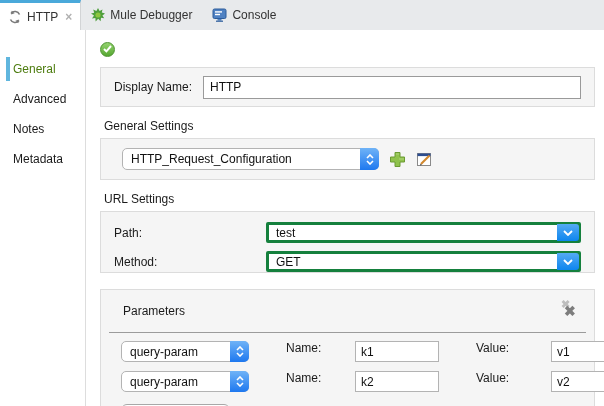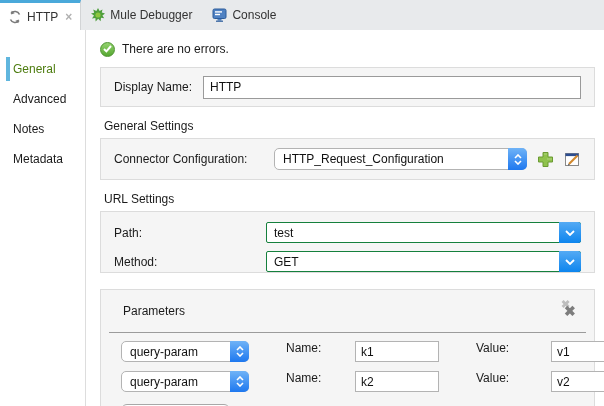--- a/index.html
+++ b/index.html
@@ -37,21 +37,21 @@
   .field-label-wide { width:152px; flex:none; }
 
   
   .mac-select { position:relative; height:22px; background:#fff; border:1px solid #b3b3b3; border-radius:5px; display:flex; align-items:center; padding-left:8px; color:#111; }
   .mac-select .cap { position:absolute; right:-1px; top:-1px; bottom:-1px; width:19px; border-radius:0 5px 5px 0; background:linear-gradient(#6fb3f7,#1e78ef); display:flex; flex-direction:column; align-items:center; justify-content:center; gap:1px; }
 
   .icon-btn { margin-left:10px; cursor:pointer; display:flex; align-items:center; }
 
   .url-box { height:62px; padding:10px 13px 0 13px; }
   .url-row { display:flex; align-items:center; margin-bottom:8px; }
-  .combo { position:relative; flex:1; height:21px; background:#fff; border:1px solid #15803d; border-radius:2px; display:flex; align-items:center; padding-left:7px; color:#111; }
+  .combo { position:relative; flex:1; height:21px; background:#fff; border:3px solid #15803d; border-radius:2px; display:flex; align-items:center; padding-left:7px; color:#111; }
   .combo .cap { position:absolute; right:-1px; top:-1px; bottom:-1px; width:22px; border-radius:0 3px 3px 0; background:linear-gradient(#54aaf4,#0d85ee); display:flex; align-items:center; justify-content:center; }
 
   
   .param-box { margin-top:16px; height:150px; padding:0 6px; }
   .param-head { display:flex; align-items:center; justify-content:space-between; height:42px; padding:0 8px 0 16px; }
   .clear-all { position:relative; width:20px; height:20px; cursor:pointer; }
   .clear-all .x-small { position:absolute; left:1px; top:-3px; color:#bdbdbd; font-size:11px; font-weight:bold; }
   .clear-all .x-big { position:absolute; left:4px; top:2px; color:#7d7d7d; font-size:14px; font-weight:bold; }
   .param-sep { border-top:1px solid #9b9b9b; margin:0 2px; }
   .param-rows { padding:8px 0 0 14px; }
@@ -115,31 +115,29 @@
     </div>
 
     <div class="content">
 
       <div class="status-row">
         <span class="check-badge">
           <svg width="9" height="8" viewBox="0 0 9 8">
               <polyline points="1,4 3.4,6.4 8,1" fill="none" stroke="#fff" stroke-width="2"></polyline>
             </svg>
         </span>
-        <span>There are no errors.</span>
       </div>
 
       <div class="box dn-box">
         <span>Display Name:</span>
         <input class="dn-input" type="text" value="HTTP" style="">
       </div>
 
       <div class="section-label">General Settings</div>
       <div class="box gs-box">
-        <span class="field-label-wide">Connector Configuration:</span>
         <div class="mac-select" style="width:257px;margin-left:8px;">
           <span>HTTP_Request_Configuration</span>
           <span class="cap">
             <svg width="8" height="5" viewBox="0 0 8 5">
                 <polyline points="1,4 4,1 7,4" fill="none" stroke="#fff" stroke-width="1.6"></polyline>
               </svg>
             <svg width="8" height="5" viewBox="0 0 8 5">
                 <polyline points="1,1 4,4 7,1" fill="none" stroke="#fff" stroke-width="1.6"></polyline>
               </svg>
           </span>

